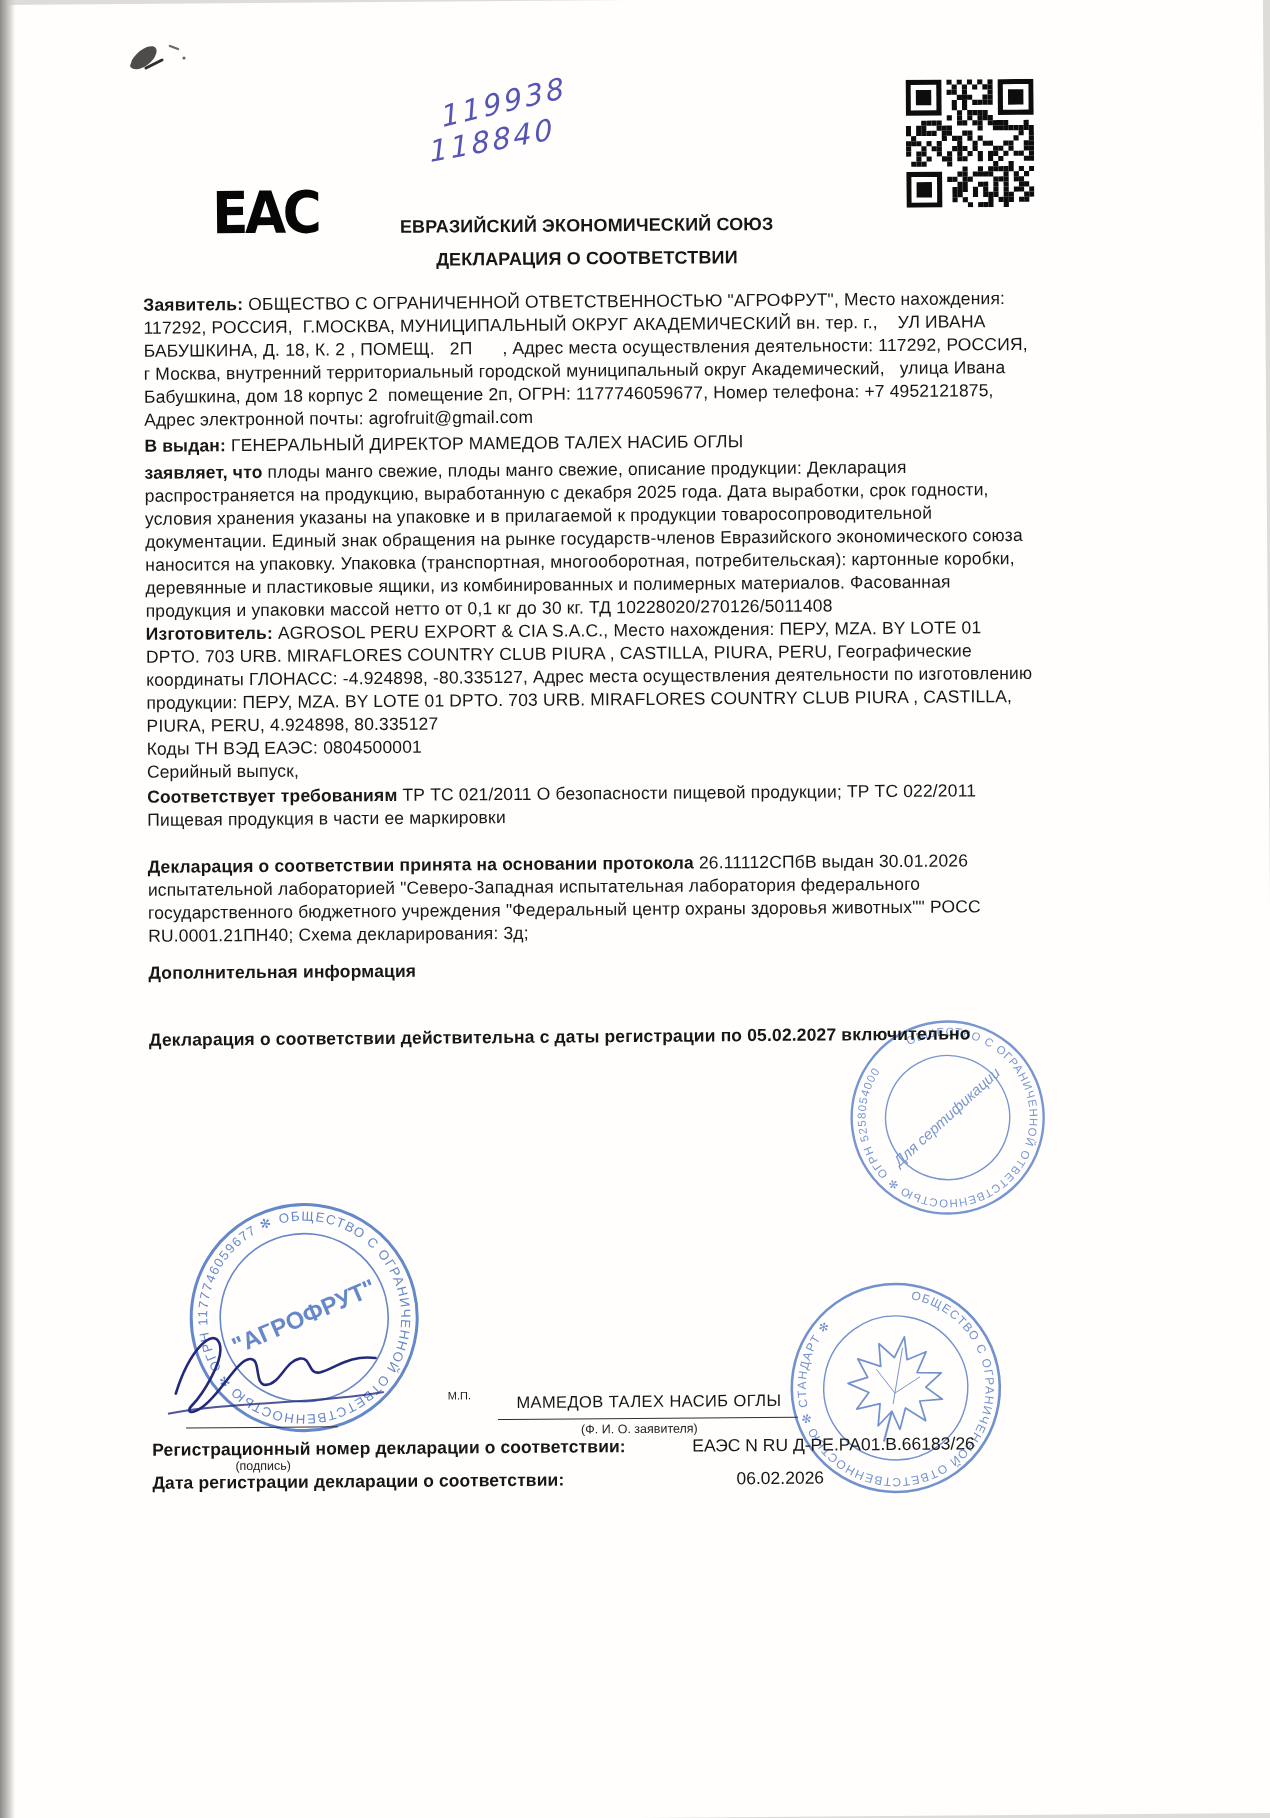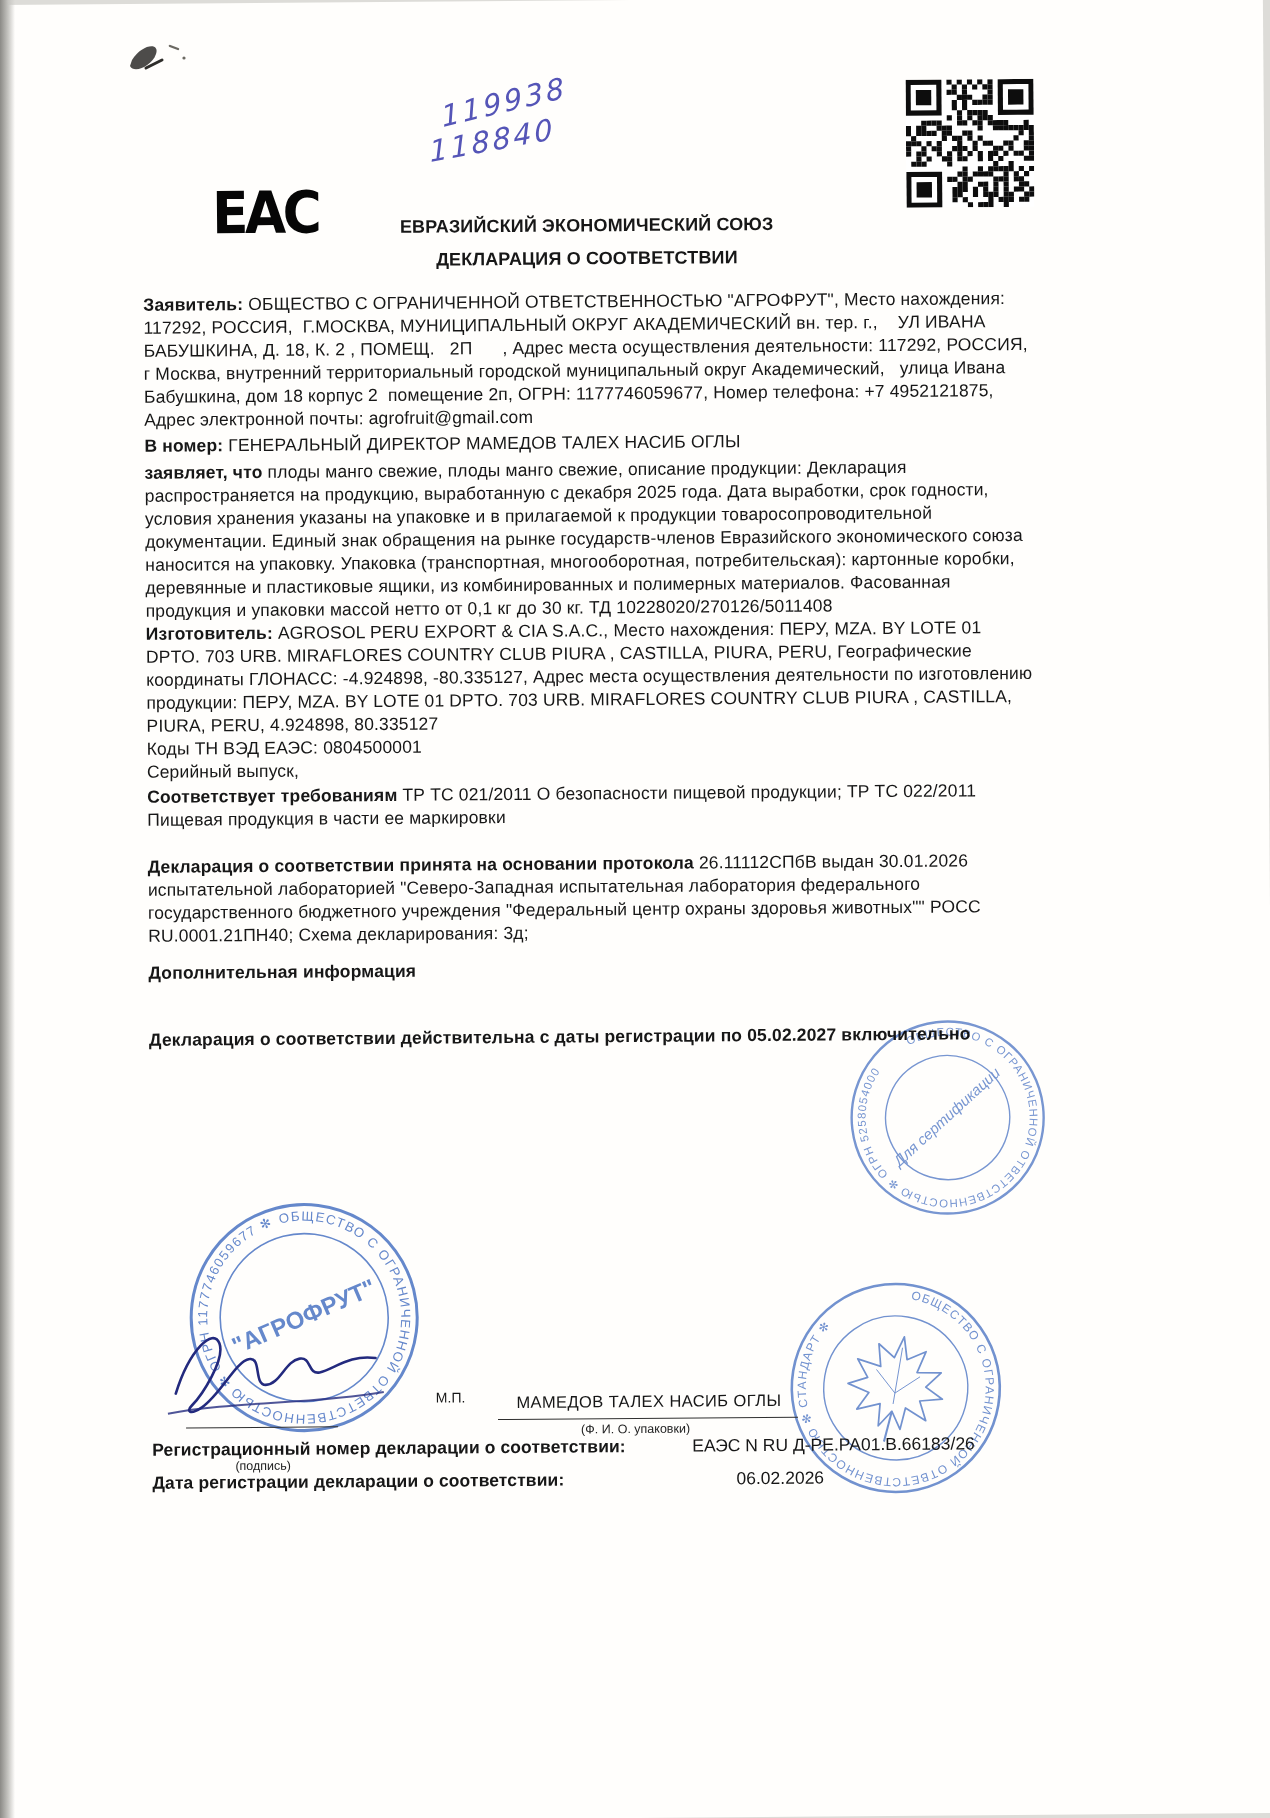--- a/index.html
+++ b/index.html
@@ -34,21 +34,21 @@
   .t2{margin-top:10px !important;}
   .p-applicant{margin-top:20px !important;}
   .p-inperson{margin-top:3px !important;}
   .p-declares{margin-top:4px !important;}
   .p-conformity{margin-top:2px !important;}
   .p-basis{margin-top:24px !important;}
   .p-additional{margin-top:14px !important;font-weight:bold;}
   .p-validity{margin-top:44px !important;font-weight:bold;}
   .uline{position:absolute;border-top:1.6px solid #2e2e2e;height:0;}
   .caption{position:absolute;font-size:12.5px;color:#222;}
-  .mp{position:absolute;left:432px;top:1388px;font-size:14px;}
+  .mp{position:absolute;left:444px;top:1388px;font-size:11px;}
   .fio{position:absolute;left:497px;top:1392px;width:296px;text-align:center;
     font-size:16.5px;letter-spacing:.4px;}
   .freg{position:absolute;font-size:17.5px;}
   .freg b{letter-spacing:.1px;}
   .stamp{position:absolute;mix-blend-mode:multiply;}
   .sig{position:absolute;left:158px;top:1306px;z-index:5;}
 </style>
 </head>
 <body>
 
@@ -285,21 +285,21 @@
         <rect x="10" y="100" width="15" height="15"></rect>
       </g>
     </svg>
 
   <div class="content">
     <p class="t1">ЕВРАЗИЙСКИЙ ЭКОНОМИЧЕСКИЙ СОЮЗ</p>
     <p class="t2">ДЕКЛАРАЦИЯ О СООТВЕТСТВИИ</p>
 
     <p class="p-applicant"><b>Заявитель:</b> <span>ОБЩЕСТВО С ОГРАНИЧЕННОЙ ОТВЕТСТВЕННОСТЬЮ "АГРОФРУТ", Место нахождения: 117292, РОССИЯ,  Г.МОСКВА, МУНИЦИПАЛЬНЫЙ ОКРУГ АКАДЕМИЧЕСКИЙ вн. тер. г.,    УЛ ИВАНА БАБУШКИНА, Д. 18, К. 2 , ПОМЕЩ.   2П      , Адрес места осуществления деятельности: 117292, РОССИЯ, г Москва, внутренний территориальный городской муниципальный округ Академический,   улица Ивана Бабушкина, дом 18 корпус 2  помещение 2п, ОГРН: 1177746059677, Номер телефона: +7 4952121875, Адрес электронной почты: agrofruit@gmail.com</span></p>
 
-    <p class="p-inperson"><b>В номер:</b> <span>ГЕНЕРАЛЬНЫЙ ДИРЕКТОР МАМЕДОВ ТАЛЕХ НАСИБ ОГЛЫ</span></p>
+    <p class="p-inperson"><b>В выдан:</b> <span>ГЕНЕРАЛЬНЫЙ ДИРЕКТОР МАМЕДОВ ТАЛЕХ НАСИБ ОГЛЫ</span></p>
 
     <p class="p-declares"><b>заявляет, что</b> <span>плоды манго свежие, плоды манго свежие, описание продукции: Декларация распространяется на продукцию, выработанную с декабря 2025 года. Дата выработки, срок годности, условия хранения указаны на упаковке и в прилагаемой к продукции товаросопроводительной документации. Единый знак обращения на рынке государств-членов Евразийского экономического союза наносится на упаковку. Упаковка (транспортная, многооборотная, потребительская): картонные коробки, деревянные и пластиковые ящики, из комбинированных и полимерных материалов. Фасованная продукция и упаковки массой нетто от 0,1 кг до 30 кг. ТД 10228020/270126/5011408</span></p>
 
     <p class="p-manufacturer"><b>Изготовитель:</b> <span>AGROSOL PERU EXPORT &amp; CIA S.A.C., Место нахождения: ПЕРУ, MZA. BY LOTE 01 DPTO. 703 URB. MIRAFLORES COUNTRY CLUB PIURA , CASTILLA, PIURA, PERU, Географические координаты ГЛОНАСС: -4.924898, -80.335127, Адрес места осуществления деятельности по изготовлению продукции: ПЕРУ, MZA. BY LOTE 01 DPTO. 703 URB. MIRAFLORES COUNTRY CLUB PIURA , CASTILLA, PIURA, PERU, 4.924898, 80.335127</span></p>
 
     <p>Коды ТН ВЭД ЕАЭС: 0804500001</p>
     <p>Серийный выпуск,</p>
 
     <p class="p-conformity"><b>Соответствует требованиям</b> <span>ТР ТС 021/2011 О безопасности пищевой продукции; ТР ТС 022/2011 Пищевая продукция в части ее маркировки</span></p>
 
@@ -355,21 +355,21 @@
     <path d="M6 104 C70 92 150 96 222 84" stroke="#232a7e" stroke-width="2" fill="none" opacity=".8"></path>
   </svg>
 
   <div class="mp">М.П.</div>
   <div class="fio">МАМЕДОВ ТАЛЕХ НАСИБ ОГЛЫ</div>
 
   <div class="uline" style="left:182px;top:1424px;width:152px;"></div>
   <div class="caption" style="left:231px;top:1428px;margin-top:28px;">(подпись)</div>
 
   <div class="uline" style="left:494px;top:1418px;width:300px;"></div>
-  <div class="caption" style="left:577px;top:1422px;">(Ф. И. О. упаковки)</div>
+  <div class="caption" style="left:577px;top:1422px;">(Ф. И. О. заявителя)</div>
 
   <div class="freg" style="left:148px;top:1436px;">
     <b>Регистрационный номер декларации о соответствии:</b>
   </div>
   <div class="freg" style="left:688px;top:1436px;">ЕАЭС N RU Д-PE.РА01.В.66183/26</div>
 
   <div class="freg" style="left:148px;top:1469px;">
     <b>Дата регистрации декларации о соответствии:</b>
   </div>
   <div class="freg" style="left:688px;top:1469px;margin-left:44px;">06.02.2026</div>

